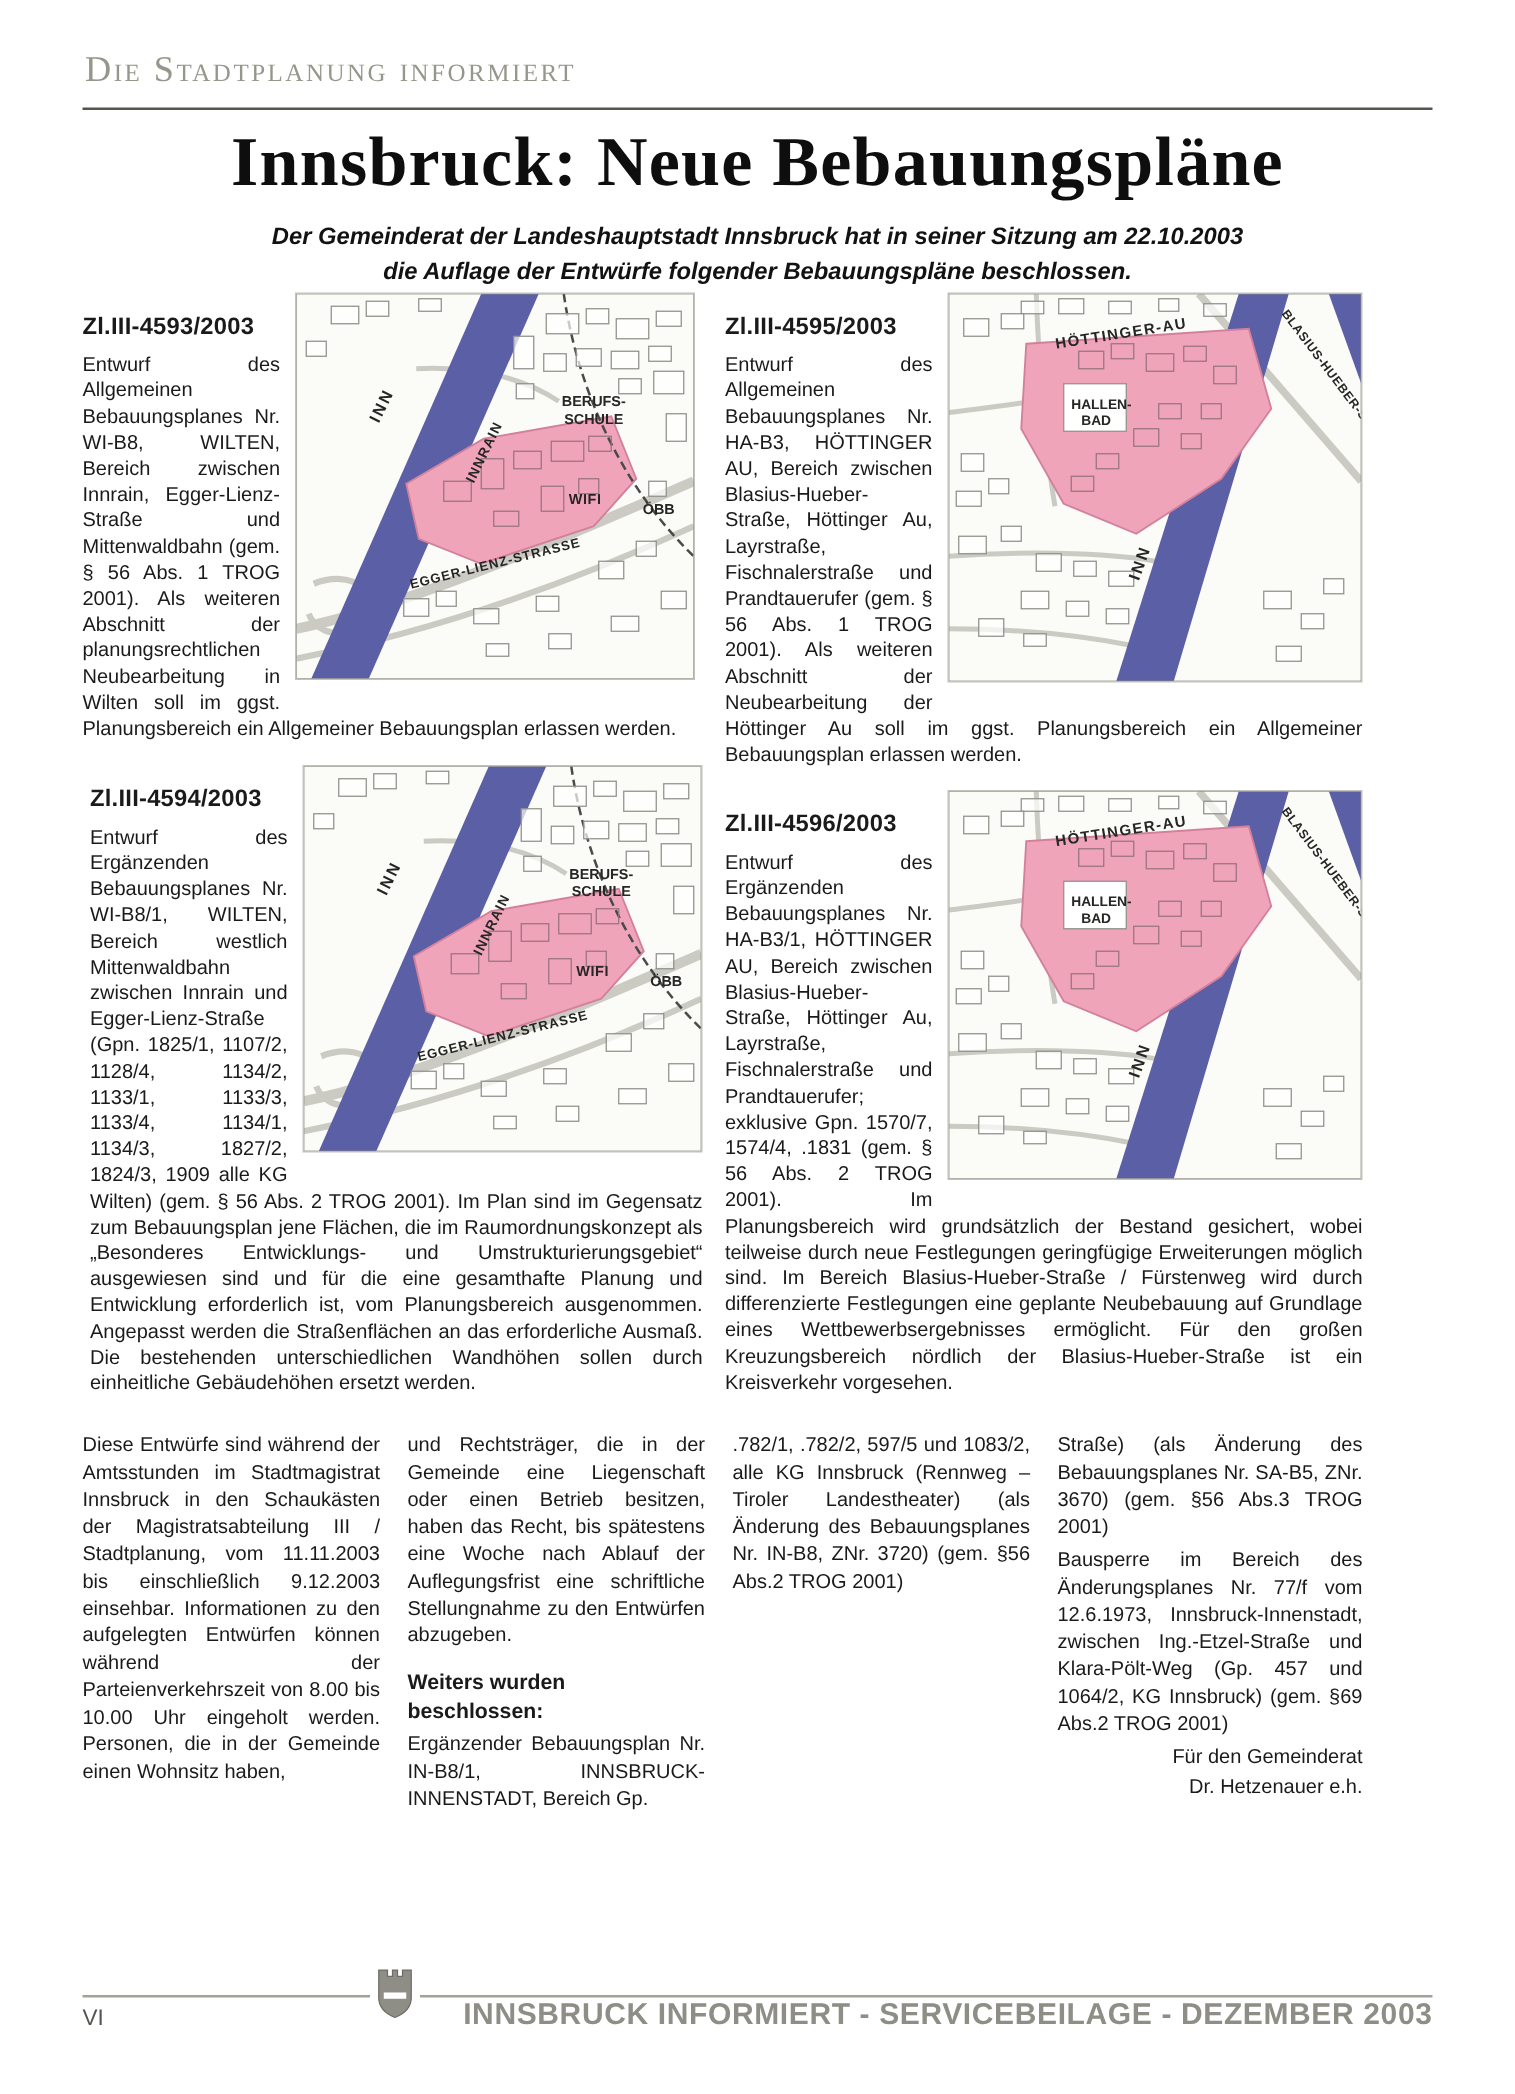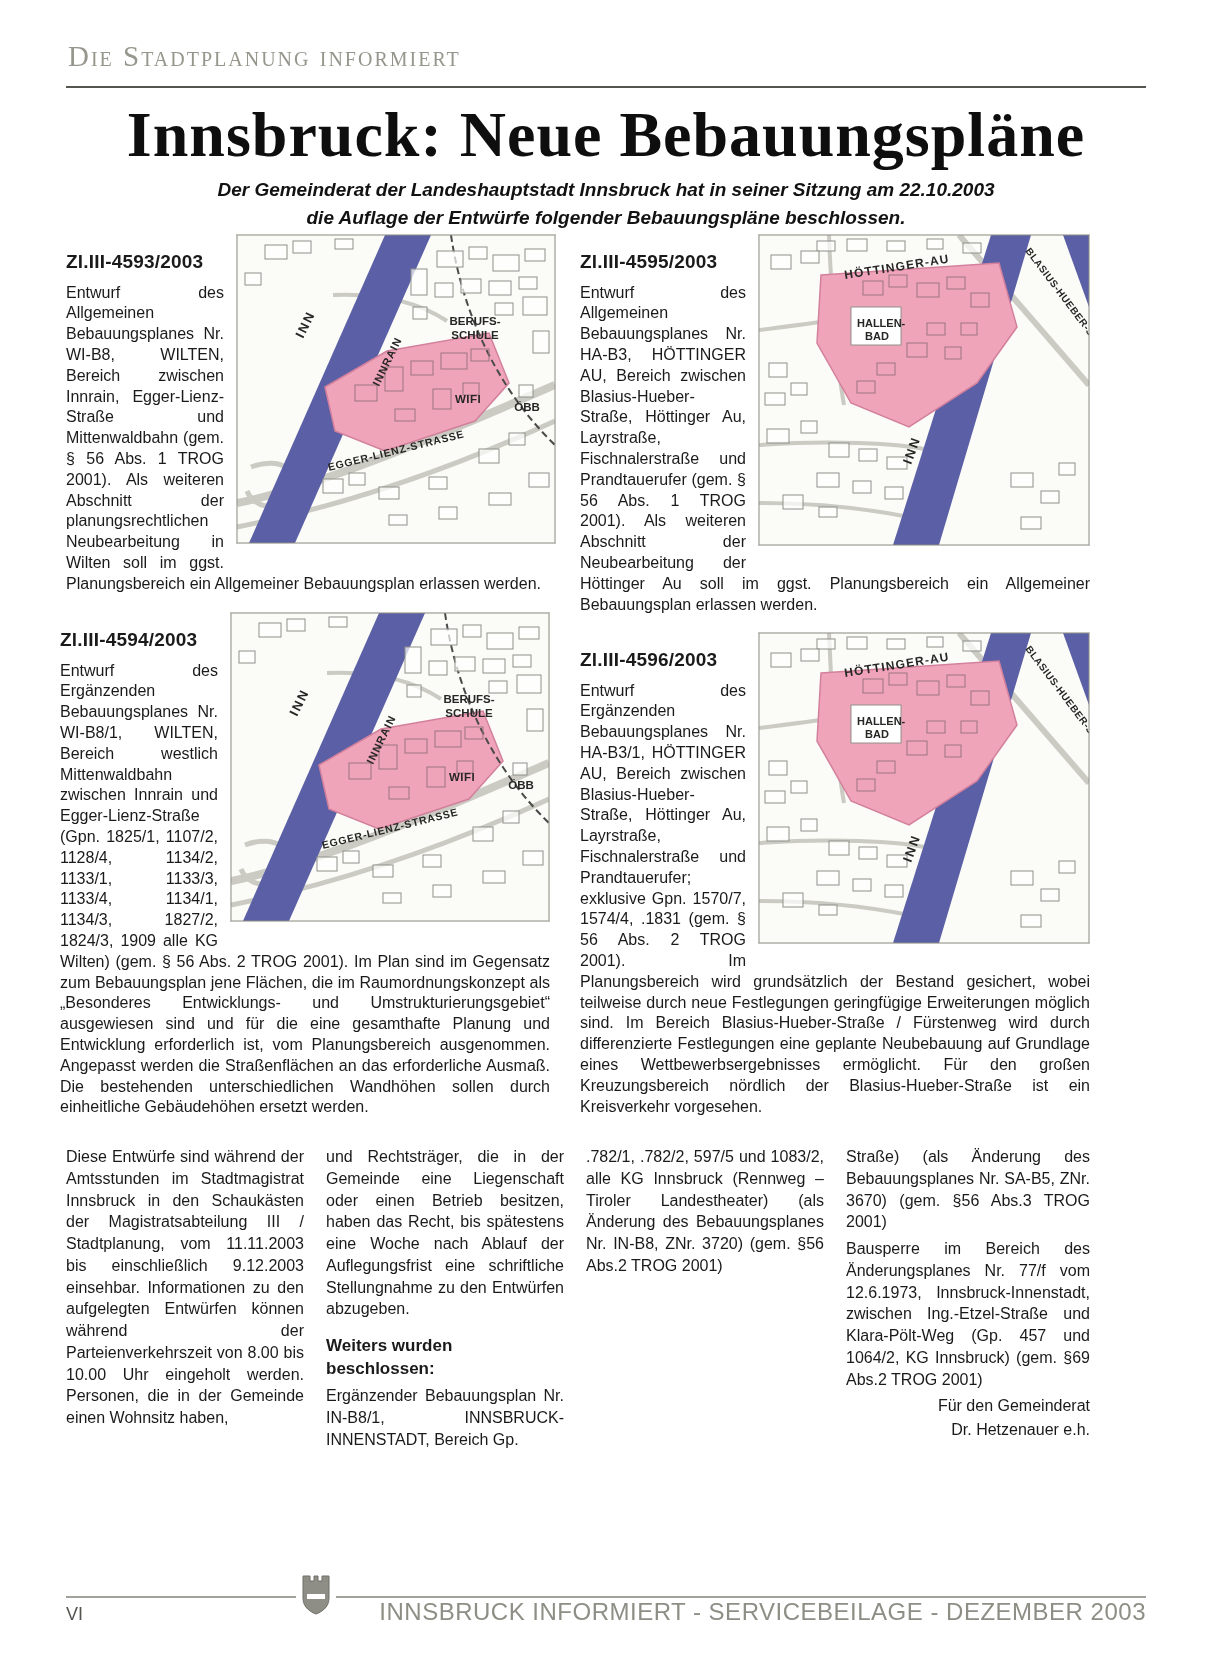--- a/index.html
+++ b/index.html
@@ -14,34 +14,34 @@
     font-family:"Liberation Serif", serif; font-variant:small-caps;
     font-size:29px; letter-spacing:2px; color:#97968c;text-align:center;
   }
   .kicker-rule {
     position:absolute; left:66px; top:86px; width:1080px; height:0;
     border:none; border-top:2px solid #55554f;
   }
   .title {
     position:absolute; left:0; top:98px; width:100%; text-align:center;
     font-family:"Liberation Serif", serif; font-weight:bold;
-    font-size:64px; letter-spacing:1px; color:#0e0e0e;
+    font-size:56px; letter-spacing:1px; color:#0e0e0e;
   }
   .subtitle {
     position:absolute; left:0; top:176px; width:100%; text-align:center;
     font-weight:bold; font-size:19px; line-height:1.45; color:#121212;font-style:italic;
   }
   .subtitle span { display:block; }
   .quad {
     position:absolute; font-size:16px; line-height:1.3;
     text-align:justify; hyphens:auto; color:#1a1a1a;
   }
   .q1 { left:66px;  top:234px; width:490px; }
   .q2 { left:580px; top:234px; width:510px; }
-  .q3 { left:60px;  top:612px; width:490px; }
+  .q3 { left:72px;  top:612px; width:490px; }
   .q4 { left:580px; top:632px; width:510px; }
   .quad h2 { font-size:19px; margin:16px 0 8px; letter-spacing:.2px; text-align:left; }
   .map { float:right; margin:0 0 10px 12px; line-height:0; border:1px solid #c2c2bb; }
   .cols { position:absolute; top:1146px; left:0; width:1212px; }
   .col {
     position:absolute; top:0; font-size:16px; line-height:1.36;
     text-align:justify; hyphens:auto; color:#1a1a1a;
   }
   .col1 { left:66px;  width:238px; }
   .col2 { left:326px; width:238px; }
@@ -53,21 +53,21 @@
   .sig + .sig { margin-top:2px; }
   .footer-rule {
     position:absolute; left:66px; top:1596px; width:1080px; height:0;
     border:none; border-top:2px solid #a2a29a;
   }
   .crest { position:absolute; left:296px; top:1570px; width:40px; height:52px;
            background:#ffffff; padding:2px 3px; line-height:0; }
   .page-num { position:absolute; left:66px; top:1604px; font-size:18px; color:#55554f; }
   .footer-text {
     position:absolute; right:66px; top:1598px; font-size:24px;
-    letter-spacing:.5px; color:#8e8e86;
+    letter-spacing:.5px; color:#8e8e86;font-weight:bold;
   }
 </style>
 </head>
 <body>
 
 <div class="page">
 
   <div class="kicker">Die Stadtplanung informiert</div>
   <hr class="kicker-rule">
   <h1 class="title">Innsbruck: Neue Bebauungspläne</h1>

